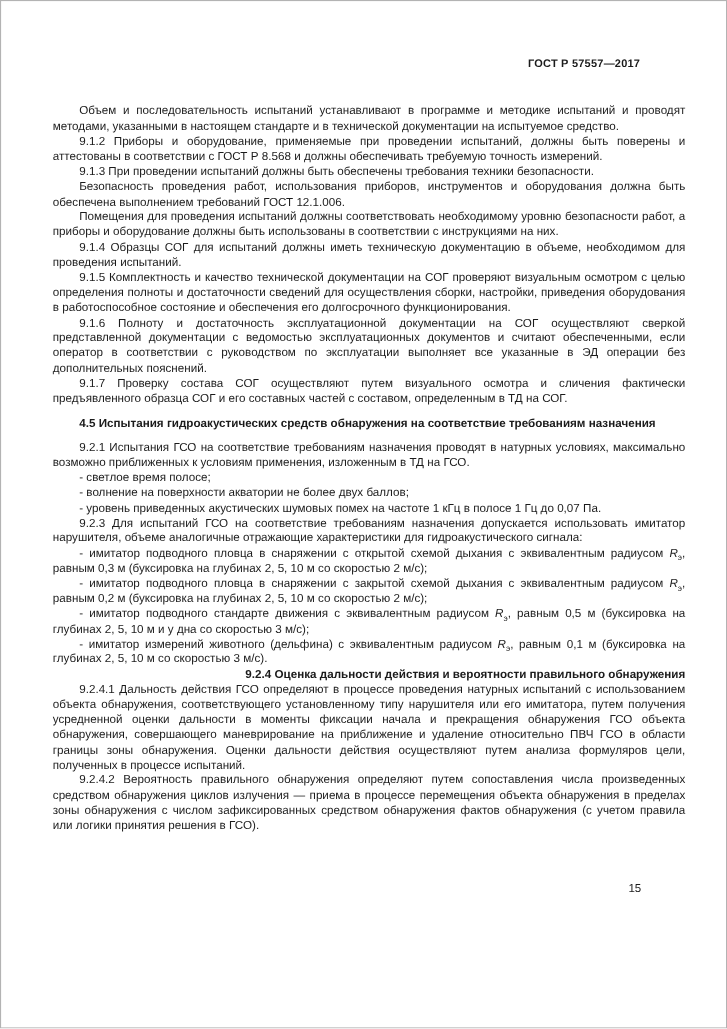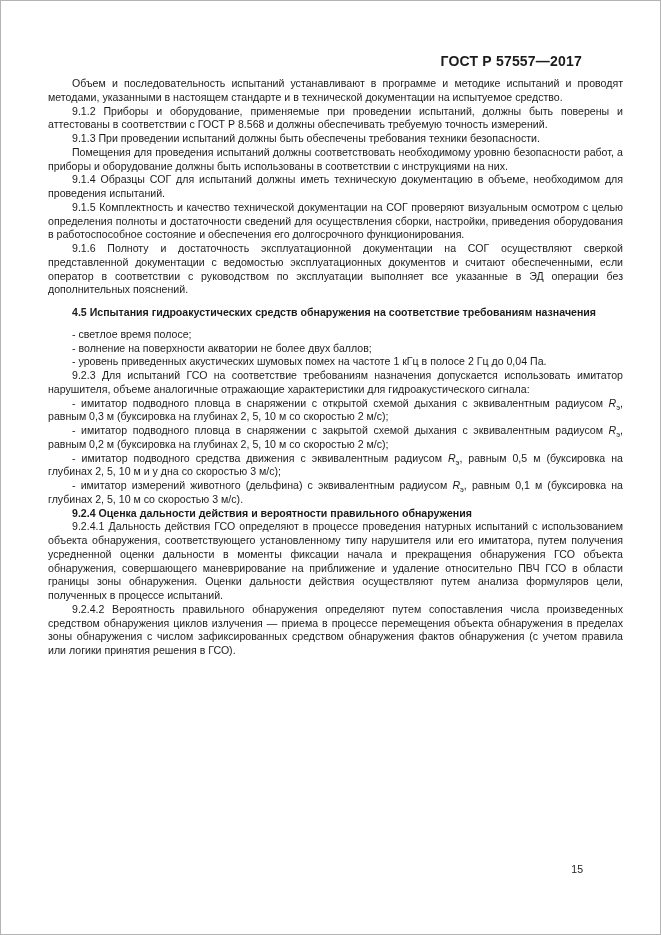--- a/index.html
+++ b/index.html
@@ -7,71 +7,74 @@
     position:relative;
     width:659px; height:933px;
     border:1px solid #b3b3b3;
     background:#ffffff;
     font-family:"Liberation Sans", sans-serif;
     color:#1b1b1b;
     overflow:hidden;
   }
   .doc-header {
     position:absolute; top:52px; right:78px;
-    font-size:14px; font-weight:bold; letter-spacing:0.2px;
+    font-size:10px; font-weight:bold; letter-spacing:0.2px;
     white-space:nowrap;
   }
   .body-col {
-    position:absolute; top:76px; left:47px; width:575px;
+    position:absolute; top:94px; left:47px; width:575px;
     font-size:10.6px; line-height:13.75px;
     text-align:justify;
   }
   .para { margin:0; text-indent:24px; }
   .h-section {
     font-weight:bold; text-align:left; text-indent:0;
     margin:9px 0 8px 24px;
   }
   .h-inline {
-    font-weight:bold; text-align:left; text-indent:24px; margin:0;
+    font-weight:bold; text-align:right; text-indent:24px; margin:0;
   }
   .rsym { font-style:italic; }
   .rsub { font-size:7.5px; line-height:0; }
   .page-num {
-    position:absolute; top:862px; right:77px;
+    position:absolute; top:801px; right:77px;
     font-size:10.5px;
   }
 </style>
 </head>
 <body>
 
 <div class="page">
 
   <div class="doc-header">ГОСТ Р 57557—2017</div>
 
   <div class="body-col">
     <p class="para">Объем и последовательность испытаний устанавливают в программе и методике испытаний и проводят методами, указанными в настоящем стандарте и в технической документации на испытуемое средство.</p>
     <p class="para">9.1.2 Приборы и оборудование, применяемые при проведении испытаний, должны быть поверены и аттестованы в соответствии с ГОСТ Р 8.568 и должны обеспечивать требуемую точность измерений.</p>
     <p class="para">9.1.3 При проведении испытаний должны быть обеспечены требования техники безопасности.</p>
+    <p class="para">Безопасность проведения работ, использования приборов, инструментов и оборудования должна быть обеспечена выполнением требований ГОСТ 12.1.006.</p>
     <p class="para">Помещения для проведения испытаний должны соответствовать необходимому уровню безопасности работ, а приборы и оборудование должны быть использованы в соответствии с инструкциями на них.</p>
     <p class="para">9.1.4 Образцы СОГ для испытаний должны иметь техническую документацию в объеме, необходимом для проведения испытаний.</p>
     <p class="para">9.1.5 Комплектность и качество технической документации на СОГ проверяют визуальным осмотром с целью определения полноты и достаточности сведений для осуществления сборки, настройки, приведения оборудования в работоспособное состояние и обеспечения его долгосрочного функционирования.</p>
     <p class="para">9.1.6 Полноту и достаточность эксплуатационной документации на СОГ осуществляют сверкой представленной документации с ведомостью эксплуатационных документов и считают обеспеченными, если оператор в соответствии с руководством по эксплуатации выполняет все указанные в ЭД операции без дополнительных пояснений.</p>
+    <p class="para">9.1.7 Проверку состава СОГ осуществляют путем визуального осмотра и сличения фактически предъявленного образца СОГ и его составных частей с составом, определенным в ТД на СОГ.</p>
 
     <p class="h-section">4.5 Испытания гидроакустических средств обнаружения на соответствие требованиям назначения</p>
 
+    <p class="para">9.2.1 Испытания ГСО на соответствие требованиям назначения проводят в натурных условиях, максимально возможно приближенных к условиям применения, изложенным в ТД на ГСО.</p>
     <p class="para">- светлое время полосе;</p>
     <p class="para">- волнение на поверхности акватории не более двух баллов;</p>
-    <p class="para">- уровень приведенных акустических шумовых помех на частоте 1 кГц в полосе 2 Гц до 0,04 Па.</p>
+    <p class="para">- уровень приведенных акустических шумовых помех на частоте 1 кГц в полосе 1 Гц до 0,07 Па.</p>
     <p class="para">9.2.3 Для испытаний ГСО на соответствие требованиям назначения допускается использовать имитатор нарушителя, объеме аналогичные отражающие характеристики для гидроакустического сигнала:</p>
 
     <p class="para"><span>- имитатор подводного пловца в снаряжении с открытой схемой дыхания с эквивалентным радиусом </span><span class="rsym">R</span><sub class="rsub">э</sub><span>, равным 0,3 м (буксировка на глубинах 2, 5, 10 м со скоростью 2 м/с);</span></p>
 
     <p class="para"><span>- имитатор подводного пловца в снаряжении с закрытой схемой дыхания с эквивалентным радиусом </span><span class="rsym">R</span><sub class="rsub">э</sub><span>, равным 0,2 м (буксировка на глубинах 2, 5, 10 м со скоростью 2 м/с);</span></p>
 
-    <p class="para"><span>- имитатор подводного средства движения с эквивалентным радиусом </span><span class="rsym">R</span><sub class="rsub">э</sub><span>, равным 0,5 м (буксировка на глубинах 2, 5, 10 м и у дна со скоростью 3 м/с);</span></p>
+    <p class="para"><span>- имитатор подводного стандарте движения с эквивалентным радиусом </span><span class="rsym">R</span><sub class="rsub">э</sub><span>, равным 0,5 м (буксировка на глубинах 2, 5, 10 м и у дна со скоростью 3 м/с);</span></p>
 
     <p class="para"><span>- имитатор измерений животного (дельфина) с эквивалентным радиусом </span><span class="rsym">R</span><sub class="rsub">э</sub><span>, равным 0,1 м (буксировка на глубинах 2, 5, 10 м со скоростью 3 м/с).</span></p>
 
     <p class="h-inline">9.2.4 Оценка дальности действия и вероятности правильного обнаружения</p>
     <p class="para">9.2.4.1 Дальность действия ГСО определяют в процессе проведения натурных испытаний с использованием объекта обнаружения, соответствующего установленному типу нарушителя или его имитатора, путем получения усредненной оценки дальности в моменты фиксации начала и прекращения обнаружения ГСО объекта обнаружения, совершающего маневрирование на приближение и удаление относительно ПВЧ ГСО в области границы зоны обнаружения. Оценки дальности действия осуществляют путем анализа формуляров цели, полученных в процессе испытаний.</p>
     <p class="para">9.2.4.2 Вероятность правильного обнаружения определяют путем сопоставления числа произведенных средством обнаружения циклов излучения — приема в процессе перемещения объекта обнаружения в пределах зоны обнаружения с числом зафиксированных средством обнаружения фактов обнаружения (с учетом правила или логики принятия решения в ГСО).</p>
   </div>
 
   <div class="page-num">15</div>
 

